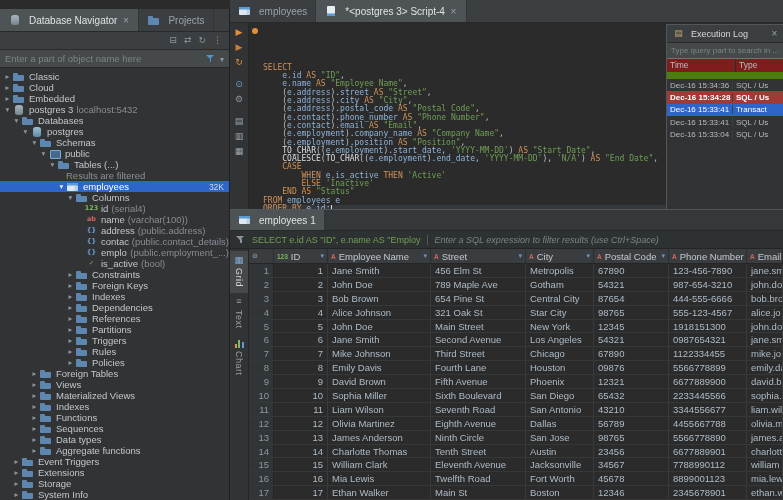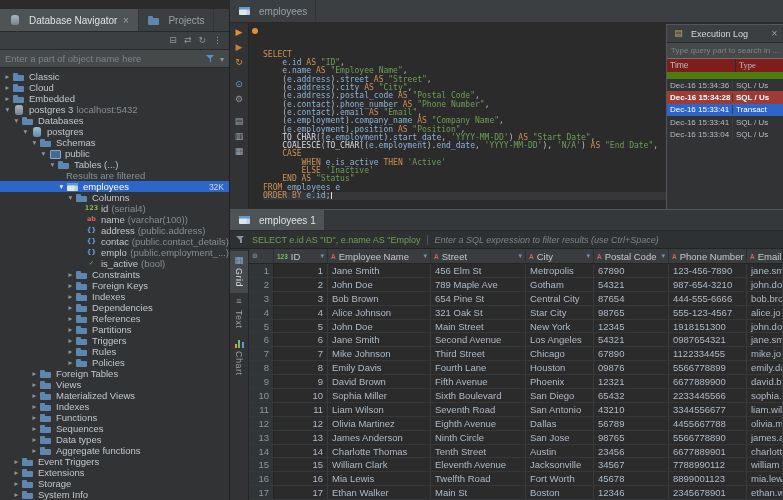--- a/index.html
+++ b/index.html
@@ -48,40 +48,40 @@
   .ticon.log::before{content:"▤";}
   .ticon.colnum{color:#7cb85c;}
   .ticon.colstr{color:#d0655f;}
   .ticon.colobj{color:#6fa0d8;}
   .ticon.colbool{color:#7cb85c;}
   
   .main{position:absolute;left:230px;top:0;right:0;bottom:0;display:flex;flex-direction:column;}
   .editor-zone{position:relative;height:186px;flex:none;background:#2b2b2b;display:flex;}
   .vtools{width:18px;background:#313335;border-right:1px solid #232527;display:flex;flex-direction:column;align-items:center;padding-top:5px;gap:6px;flex:none;}
   .vtools .ic{font-size:9px;line-height:1;}
-  .sql{flex:1;position:relative;padding:3px 0 0 14px;font-family:"DejaVu Sans Mono","Liberation Mono",monospace;
+  .sql{flex:1;position:relative;padding:16px 0 0 14px;font-family:"DejaVu Sans Mono","Liberation Mono",monospace;
        font-size:8px;line-height:8.3px;white-space:pre;overflow:hidden;color:#b8bfc6;}
   .sline{height:8.3px;}
   .sline.cur{background:#35383a;}
   .tk-k{color:#d09157;}
   .tk-s{color:#6f9e55;}
   .tk-i{color:#8fb3d9;}
   .tk-f{color:#d8dee4;}
   .tk-p{color:#b8bfc6;}
   .stmt-marker{position:absolute;left:3px;top:5px;width:6px;height:6px;background:#e0903a;border-radius:50%;}
   .caret2{display:inline-block;width:1px;height:7px;background:#dcdcdc;margin-left:1px;vertical-align:-1px;}
   
   .execlog{position:absolute;top:1px;right:0;width:116px;height:184px;background:#313335;border:1px solid #53575a;border-right:none;
            display:flex;flex-direction:column;z-index:5;}
   .etabbar{height:17px;background:#3c3f41;display:flex;align-items:center;padding:0 4px;gap:3px;border-bottom:1px solid #27292b;color:#d6dadd;flex:none;font-size:9px;}
   .esearch{height:15px;background:#45494a;display:flex;align-items:center;padding:0 4px;gap:3px;border-bottom:1px solid #737373;flex:none;overflow:hidden;}
   .esearch .ph{color:#7c8389;font-size:8px;white-space:nowrap;}
   .ehead{height:13px;display:flex;background:#7f1d1d;border-bottom:7px solid #4d7c0f;color:#b9bfc4;flex:none;font-size:8.5px;}
   .ehead .c0{width:62px;flex:none;padding:1px 3px;border-right:1px solid #2a2c2e;}
-  .ehead .c1{padding:1px 3px;font-family:Liberation Serif, serif;}
+  .ehead .c1{padding:1px 3px;}
   .erow{height:12.4px;display:flex;align-items:center;color:#b6bcc2;font-size:8px;}
   .erow .c0{width:62px;flex:none;padding-left:3px;border-right:1px solid #3c4043;white-space:nowrap;overflow:hidden;}
   .erow .c1{padding-left:3px;white-space:nowrap;overflow:hidden;}
   .erow.error{background:#9e3b36;color:#fff;font-weight:bold;}
   .erow.selected{background:#2e65c9;color:#fff;}
   
   .results{flex:1;display:flex;flex-direction:column;background:#2b2b2b;border-top:1px solid #53575a;overflow:hidden;}
   .rtabs{height:20px;background:#35383a;}
   .filterbar{height:17px;background:#2e3132;border-bottom:1px solid #222426;display:flex;align-items:center;padding:0 6px;gap:6px;flex:none;white-space:nowrap;overflow:hidden;}
   .fquery{color:#6f9e55;font-size:9px;}
@@ -346,20 +346,25 @@
       </div>
   </aside>
 
   <div class="main">
 
     <div class="tabbar">
       <div class="tab">
         <span class="ticon table"></span>
         <span>employees</span>
       </div>
+      <div class="tab active">
+        <span class="ticon script"></span>
+        <span>*&lt;postgres 3&gt; Script-4</span>
+        <span class="close"></span>
+      </div>
     </div>
 
     <div class="editor-zone">
       <div class="vtools">
           <span class="ic" style="color: rgb(224, 144, 58);">▶</span>
           <span class="ic" style="color: rgb(200, 127, 53);">▶</span>
           <span class="ic" style="color: rgb(224, 144, 58);">↻</span>
           <span class="ic" style="color: rgb(111, 160, 200); margin-top: 7px;">⊙</span>
           <span class="ic" style="color: rgb(141, 149, 155);">⚙</span>
           <span class="ic" style="color: rgb(154, 168, 178); margin-top: 7px;">▤</span>

